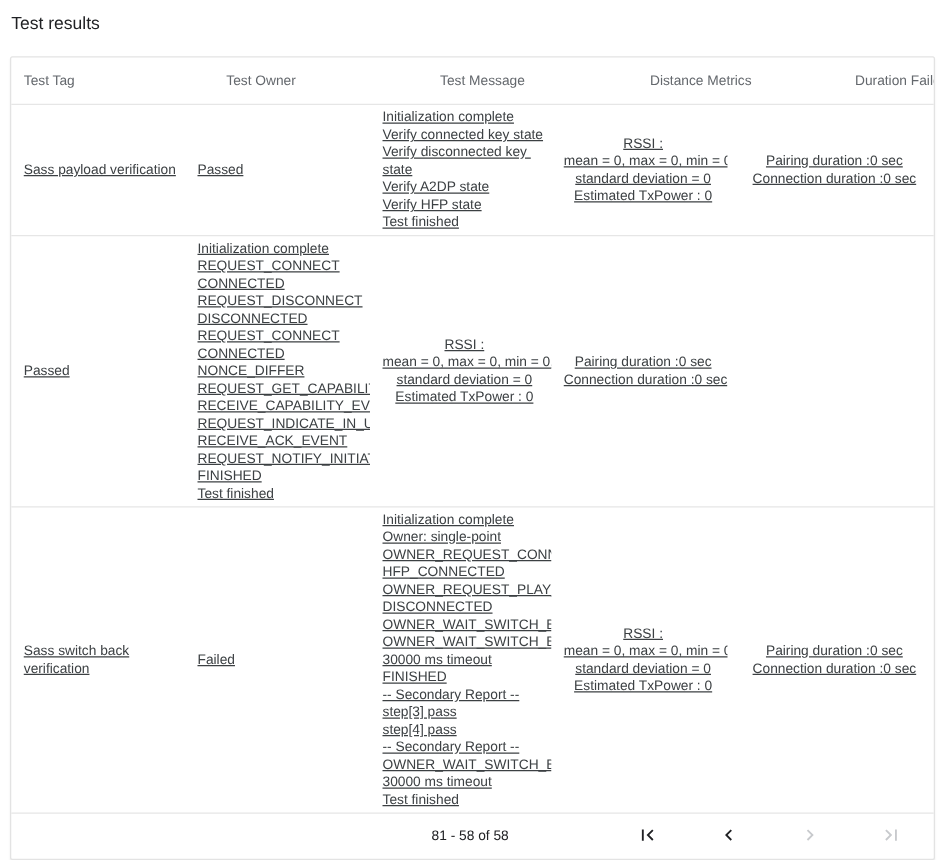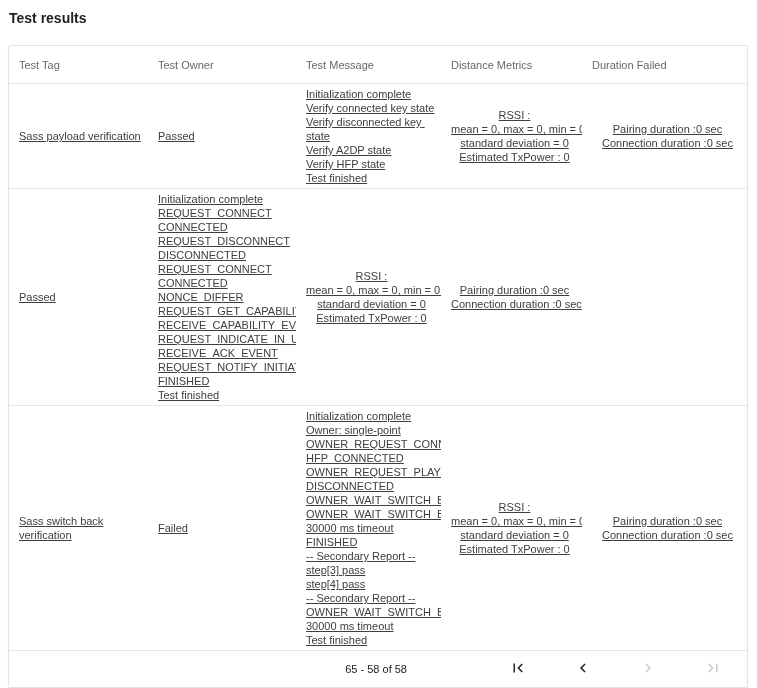--- a/index.html
+++ b/index.html
@@ -9,36 +9,36 @@
     font-family: "Liberation Sans", sans-serif;
     color: #3c4043;
     overflow: hidden;
   }
   .page { padding: 8px; }
   .page-title {
     font-size: 14px;
     line-height: 19px;
     color: #202124;
     margin: 1px 0 0 1px;
-    font-weight: 700;
+    font-weight: 400;
   }
   .card {
     margin-top: 17px;
     width: 740px;
     border: 1px solid #e3e3e3;
     border-radius: 2px;
     background: #ffffff;
     box-shadow: 0 2px 2px rgba(0,0,0,0.07);
   }
   .grid-row {
     display: grid;
     grid-template-columns: 139px 148px 145px 141px 1fr;
     border-bottom: 1px solid #e6e6e6;
   }
-  .header-row { height: 38px; }
+  .header-row { height: 38px; gap: 23px; }
   .header-cell {
     font-size: 11px;
     color: #64686d;
     align-self: center;
     padding-left: 10px;
     white-space: nowrap;
     overflow: hidden;
   }
   .cell {
     font-size: 11px;
@@ -166,21 +166,21 @@
     <div class="cell cell-distance">RSSI :
 mean = 0, max = 0, min = 0,
 standard deviation = 0
 Estimated TxPower : 0</div>
     <div class="cell cell-duration">Pairing duration :0 sec
 Connection duration :0 sec</div>
   </div>
 </div>
 
     <div class="pagination">
-      <span class="page-range">65 - 58 of 58</span>
+      <span class="page-range">81 - 58 of 58</span>
       <button class="pager-btn">
         <span><svg viewBox="0 0 24 24">
               <path d="M18.41 16.59 13.82 12l4.59-4.59L17 6l-6 6 6 6zM6 6h2v12H6z"></path>
             </svg></span>
       </button>
       <button class="pager-btn">
         <span><svg viewBox="0 0 24 24">
               <path d="M15.41 7.41 14 6l-6 6 6 6 1.41-1.41L10.83 12z"></path>
             </svg></span>
       </button>

